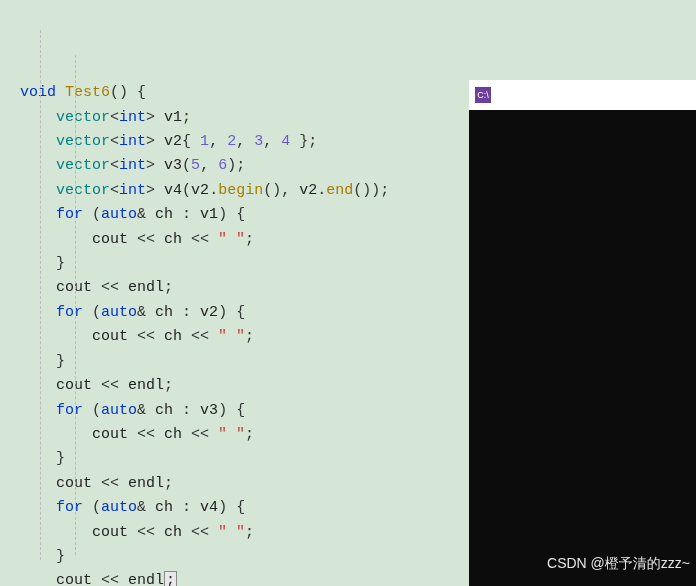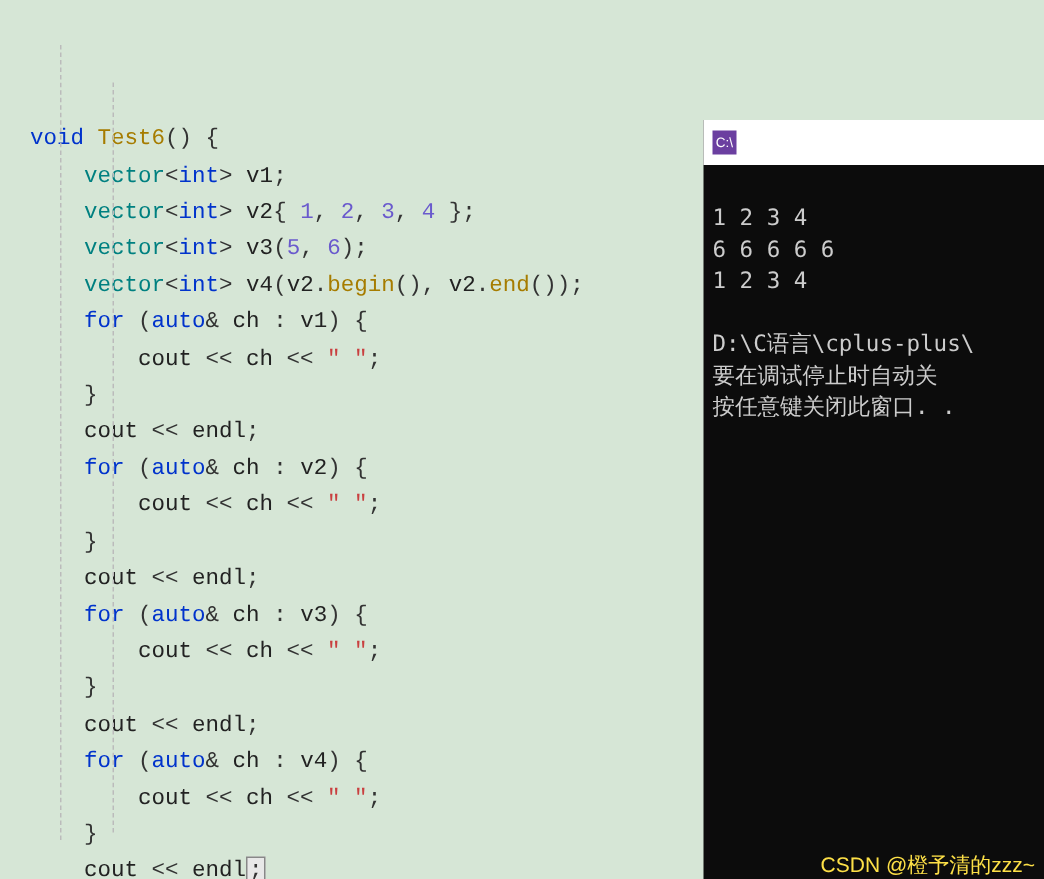--- a/index.html
+++ b/index.html
@@ -77,22 +77,22 @@
       justify-content: center;
       margin-right: 6px;
     }
     .console-body {
       padding: 4px 6px;
       line-height: 21px;
       white-space: pre;
     }
     .watermark {
       position: absolute;
-      right: 6px; bottom: 0;
-      color: #fde047;
+      right: 6px; bottom: 13px;
+      color: #e5e5e5;
       font-family: 'Microsoft YaHei', sans-serif;
       font-size: 14px;
     }
   </style>
 </head>
 <body>
 
 <div class="code-panel">
   <div class="gutter"></div>
   <div class="gutter2"></div>
@@ -116,23 +116,14 @@
     <span class="kw">for</span><span class="punc"> (</span><span class="kw">auto</span><span class="op">&amp; </span><span class="id">ch</span><span class="punc"> : </span><span class="id">v4</span><span class="punc">) {</span>
         <span class="id">cout</span><span class="op"> &lt;&lt; </span><span class="id">ch</span><span class="op"> &lt;&lt; </span><span class="str">" "</span><span class="punc">;</span>
     <span class="punc">}</span>
     <span class="id">cout</span><span class="op"> &lt;&lt; </span><span class="id">endl</span><span class="punc cursor">;</span>
 </div>
 
 <div class="console-panel">
   <div class="title-bar">
     <span class="title-icon">C:\</span>
   </div>
-  <div class="console-body">
-<span>1 2 3 4</span>
-<span>6 6 6 6 6</span>
-<span>1 2 3 4</span>
-<span></span>
-<span>D:\C语言\cplus-plus\</span>
-<span>要在调试停止时自动关</span>
-<span>按任意键关闭此窗口. .</span>
-  </div>
   <div class="watermark">CSDN @橙予清的zzz~</div>
 </div>
 
 </body></html>

